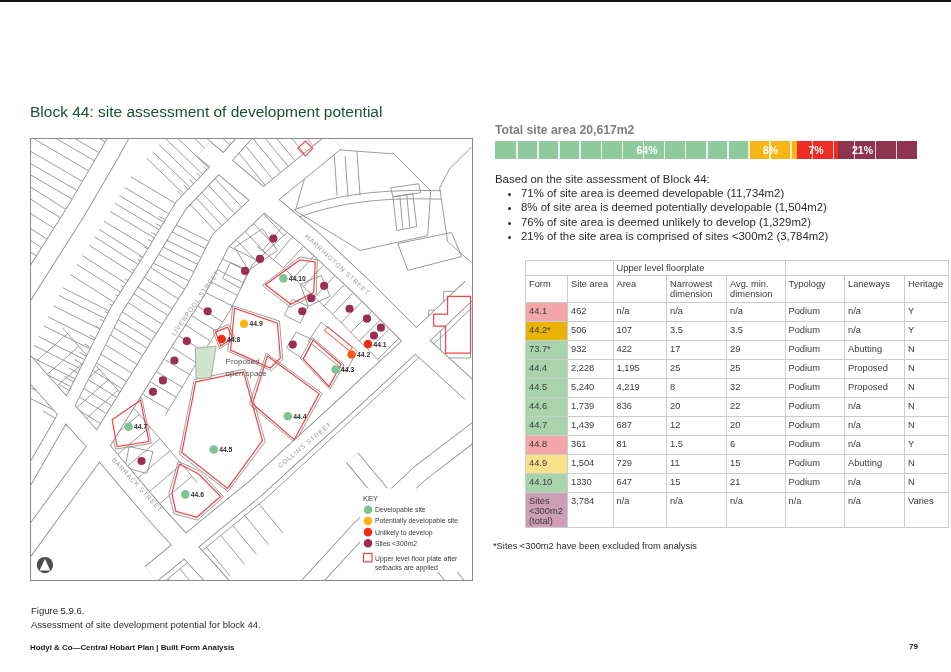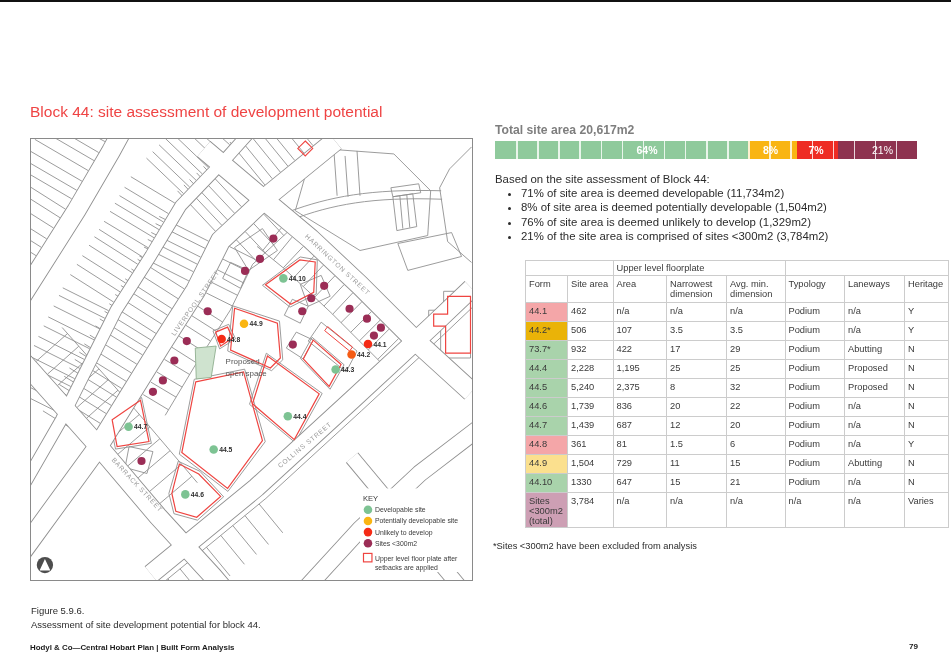--- a/index.html
+++ b/index.html
@@ -1,17 +1,17 @@
 <!DOCTYPE html>
 <html><head><meta charset="utf-8"><style>
 * { margin:0; padding:0; box-sizing:border-box; }
 body { width:951px; height:672px; position:relative; background:#fff;
        font-family:"Liberation Sans", sans-serif; overflow:hidden; }
 #topbar { position:absolute; left:0; top:0; width:951px; height:2px; background:#111; }
-#title { position:absolute; left:30px; top:103px; font-size:15.5px; color:#ef4444; }
+#title { position:absolute; left:30px; top:103px; font-size:15.5px; color:#14532d; }
 #map { position:absolute; left:29.5px; top:138px; width:443px; height:443px;
         border:1px solid #8a8a8a; }
 #bartitle { position:absolute; left:495px; top:123px; font-size:12.2px; font-weight:bold; color:#7e7e7e; }
 #bar { position:absolute; left:495px; top:141px; width:422px; height:17.5px; }
 #based { position:absolute; left:495px; top:173px; font-size:11.4px; color:#2b2b2b; width:440px; }
 #based ul { margin:1px 0 0 26px; }
 #based li { margin-bottom:0; line-height:14.4px; list-style-type: disc; }
 #tablewrap { position:absolute; left:493px; top:260px;padding-left:32px; }
 table { border-collapse:collapse; table-layout:fixed; }
 td, th { border:1px solid #ccc; font-size:9.3px; font-weight:normal; color:#3a3a3a;
@@ -317,21 +317,21 @@
     <div style="position:absolute;left:274.3px;top:0;width:1.6px;height:17.5px;background:rgba(255,255,255,0.8)"></div>
     <div style="position:absolute;left:295.4px;top:0;width:1.6px;height:17.5px;background:rgba(255,255,255,0.8)"></div>
     <div style="position:absolute;left:316.5px;top:0;width:1.6px;height:17.5px;background:rgba(255,255,255,0.8)"></div>
     <div style="position:absolute;left:337.6px;top:0;width:1.6px;height:17.5px;background:rgba(255,255,255,0.8)"></div>
     <div style="position:absolute;left:358.7px;top:0;width:1.6px;height:17.5px;background:rgba(255,255,255,0.8)"></div>
     <div style="position:absolute;left:379.8px;top:0;width:1.6px;height:17.5px;background:rgba(255,255,255,0.8)"></div>
     <div style="position:absolute;left:400.9px;top:0;width:1.6px;height:17.5px;background:rgba(255,255,255,0.8)"></div>
     <div style="position:absolute;left:132px;top:2.5px;width:40px;text-align:center;font-size:10.5px;font-weight:bold;color:#fff">64%</div>
     <div style="position:absolute;left:255.5px;top:2.5px;width:40px;text-align:center;font-size:10.5px;font-weight:bold;color:#fff">8%</div>
     <div style="position:absolute;left:301px;top:2.5px;width:40px;text-align:center;font-size:10.5px;font-weight:bold;color:#fff">7%</div>
-    <div style="position:absolute;left:377px;top:2.5px;width:40px;text-align:left;font-size:10.5px;font-weight:normal;color:#fff">21%</div>
+    <div style="position:absolute;left:338px;top:2.5px;width:40px;text-align:right;font-size:10.5px;font-weight:bold;color:#fff">21%</div>
   </div>
 <div id="based">Based on the site assessment of Block 44:
 <ul>
 <li>71% of site area is deemed developable (11,734m2)</li>
 <li>8% of site area is deemed potentially developable (1,504m2)</li>
 <li>76% of site area is deemed unlikely to develop (1,329m2)</li>
 <li>21% of the site area is comprised of sites &lt;300m2 (3,784m2)</li>
 </ul>
 </div>
 <div id="tablewrap">
@@ -398,21 +398,21 @@
           <td>1,195</td>
           <td>25</td>
           <td>25</td>
           <td>Podium</td>
           <td>Proposed</td>
           <td>N</td>
         </tr>
 <tr>
           <td style="background:#a9d3ab">44.5</td>
           <td>5,240</td>
-          <td>2,375</td>
+          <td>4,219</td>
           <td>8</td>
           <td>32</td>
           <td>Podium</td>
           <td>Proposed</td>
           <td>N</td>
         </tr>
 <tr>
           <td style="background:#a9d3ab">44.6</td>
           <td>1,739</td>
           <td>836</td>

